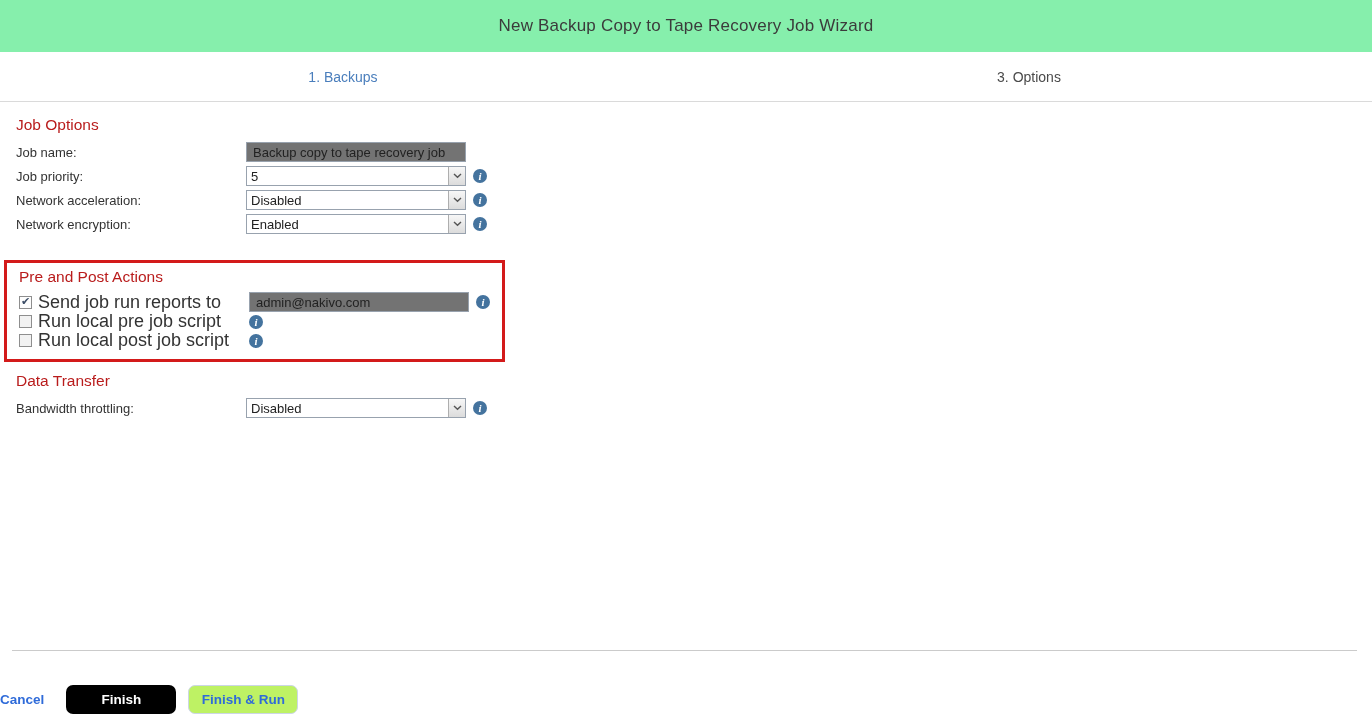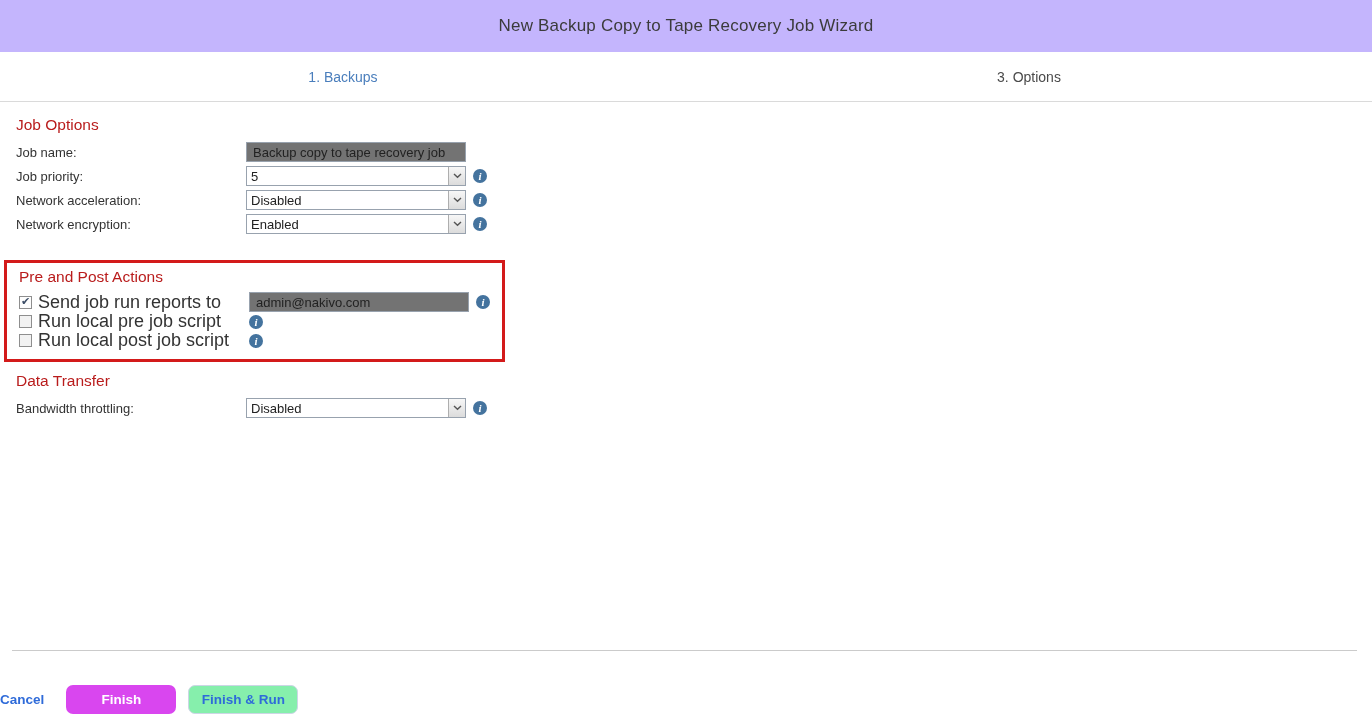--- a/index.html
+++ b/index.html
@@ -1,20 +1,20 @@
 <!DOCTYPE html>
 <html><head>
 <meta charset="utf-8">
 <style>
   * { margin:0; padding:0; box-sizing:border-box; }
   html,body { width:1372px; height:718px; background:#fff; overflow:hidden;
     font-family:"Liberation Sans", sans-serif; color:#333; }
 
   
-  .titlebar { height:52px; background:#c4b5fd; display:flex; align-items:center; justify-content:center; }
+  .titlebar { height:52px; background:#86efac; display:flex; align-items:center; justify-content:center; }
   .titlebar h1 { font-size:17px; font-weight:400; color:#3b3b3b; letter-spacing:.2px; }
 
   
   .steps { height:50px; display:flex; border-bottom:1px solid #dadada; }
   .step { flex:1; display:flex; align-items:center; justify-content:center;
     font-size:14px; color:#4a7ebc; cursor:pointer; }
   .step.active { color:#4a4a4a; cursor:default; }
 
   
   .content { position:relative; padding:14px 0 0 0; }
@@ -52,22 +52,22 @@
 
   
   .footer { position:absolute; left:0; right:0; bottom:0; height:68px; }
   .footer .divider { border-top:1px solid #cbcbcb; margin:0 15px 0 12px; }
   .btn-row { display:flex; align-items:center; justify-content:flex-start;
     padding-right:16px; margin-top:34px; }
   .link-btn { font-size:13.5px; font-weight:700; color:#2f6bd9; cursor:pointer; margin-right:22px; }
   .btn { height:29px; border-radius:7px; font-family:"Liberation Sans", sans-serif;
     font-size:13.5px; font-weight:700; display:inline-flex; align-items:center;
     justify-content:center; cursor:pointer; }
-  .btn-primary { width:110px; background:#d946ef; color:#fff; border:none; }
-  .btn-secondary { width:110px; background:#86efac; color:#2f6bd9; border:1px solid #ccd6e5; margin-left:12px; }
+  .btn-primary { width:110px; background:#000000; color:#fff; border:none; }
+  .btn-secondary { width:110px; background:#bef264; color:#2f6bd9; border:1px solid #ccd6e5; margin-left:12px; }
 </style>
 </head>
 <body>
 
 <div class="titlebar">
   <h1>New Backup Copy to Tape Recovery Job Wizard</h1>
 </div>
 
 <div class="steps">
   <div class="step">

